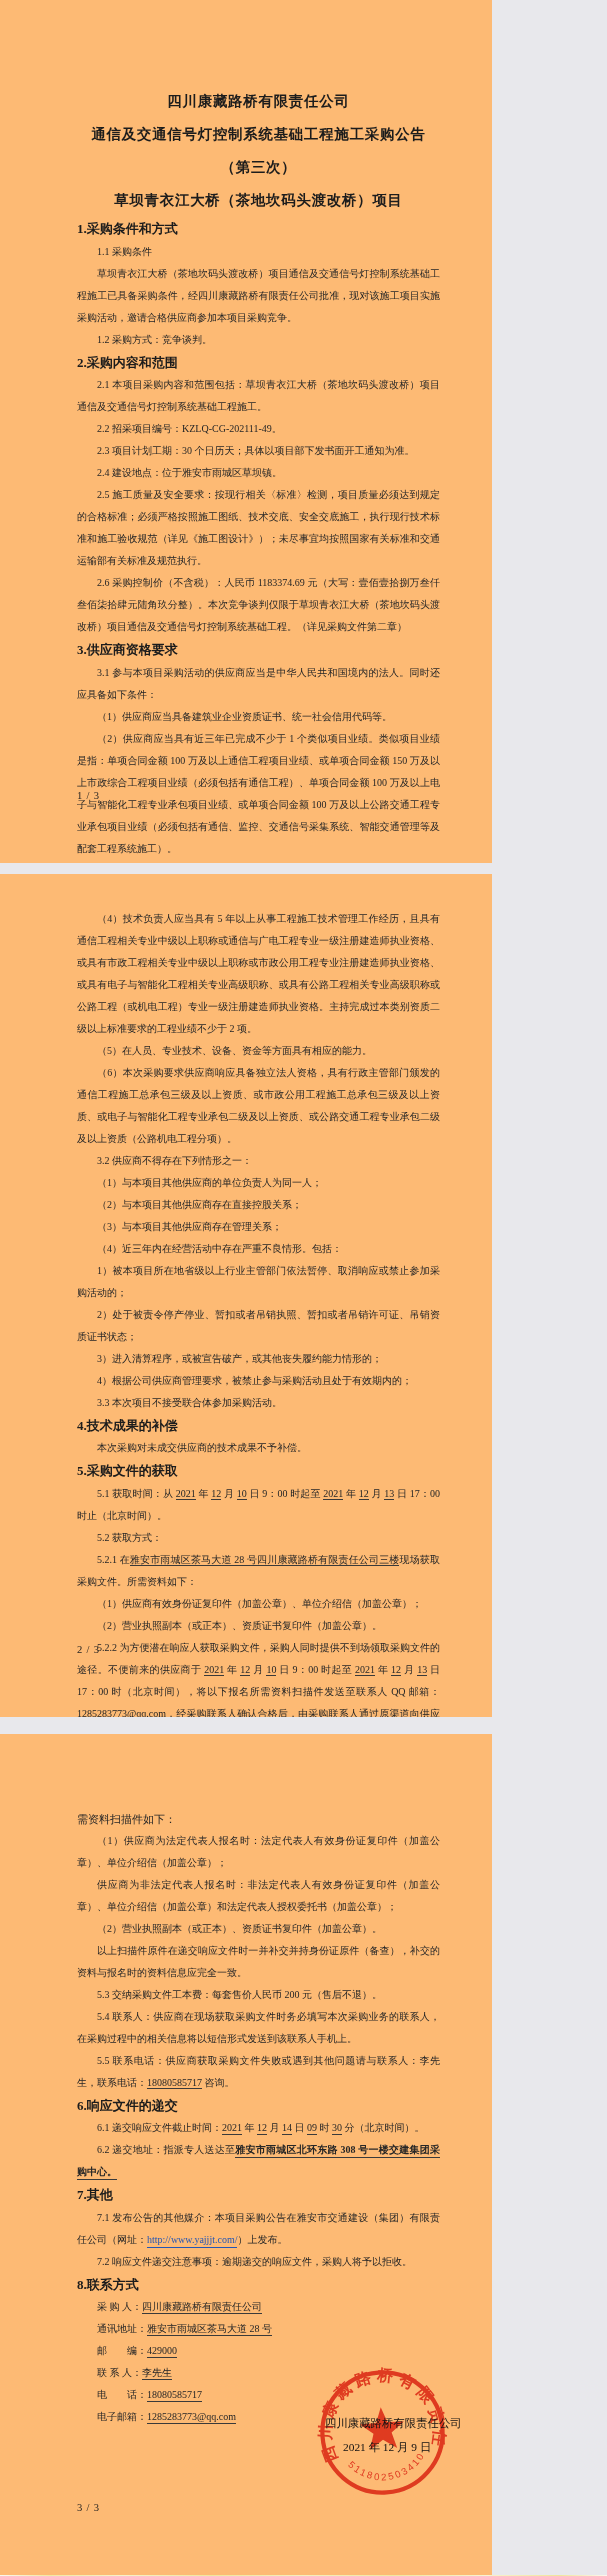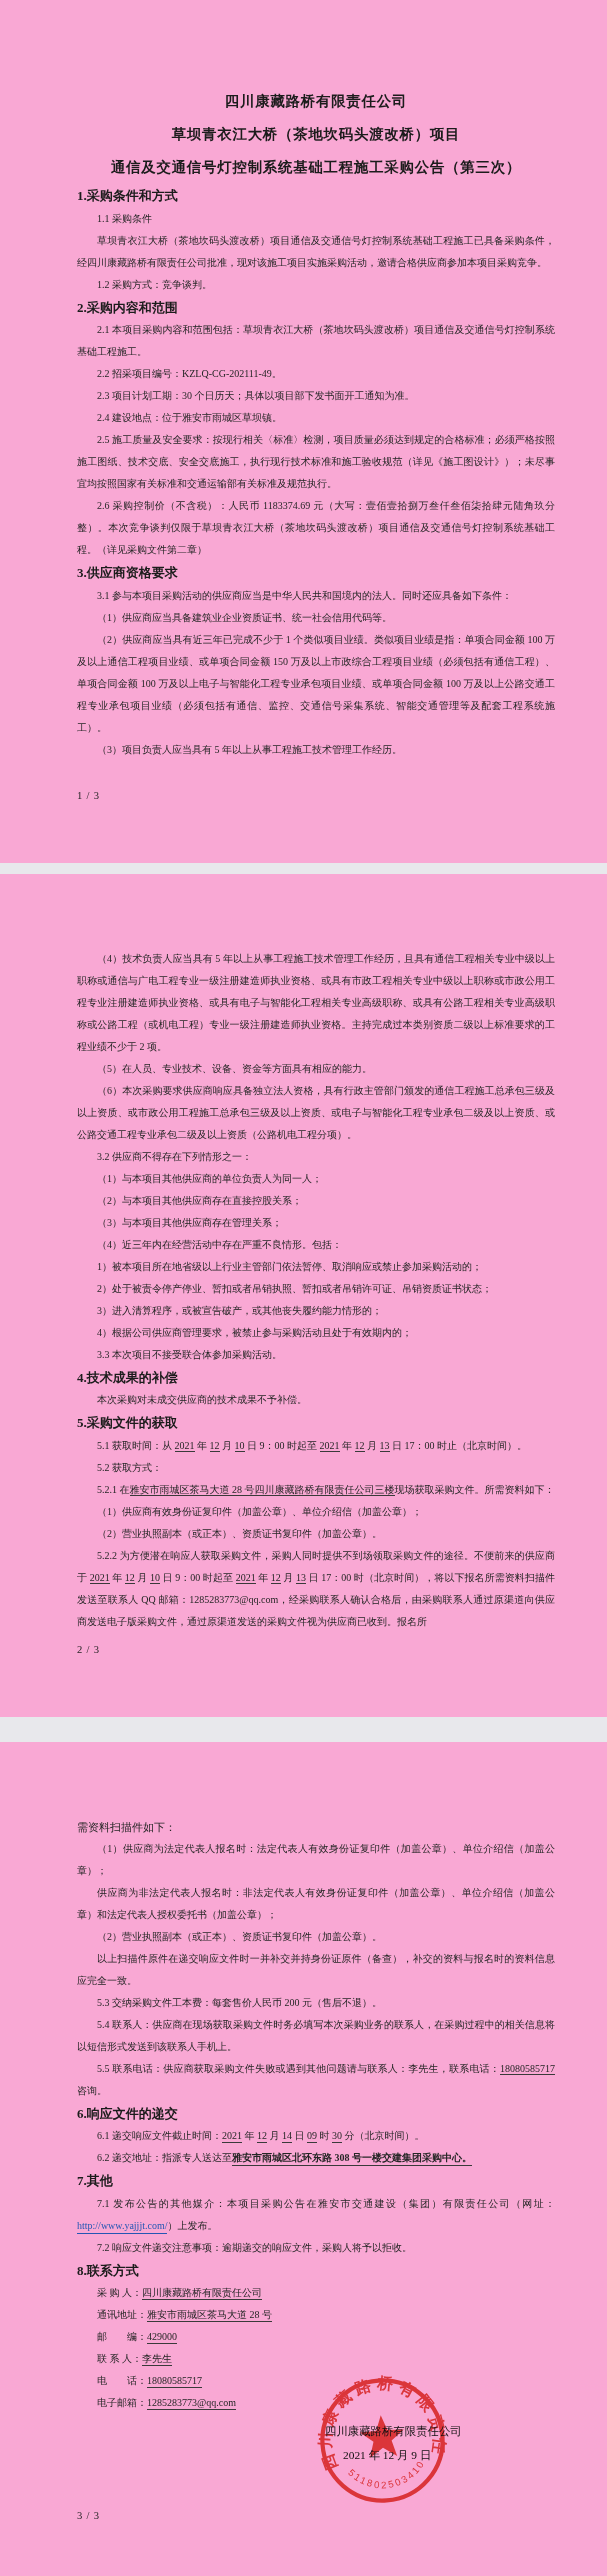--- a/index.html
+++ b/index.html
@@ -5,29 +5,29 @@
   html,body{margin:0;padding:0;}
   body{
     width:607px;
     background:#e8e8ec;
     font-family:"Liberation Serif","DejaVu Serif",serif;
     color:#262626;
   }
   .doc{width:607px;}
   .page{
     box-sizing:border-box;
-    width:607px;
-    background:#f9a8d4;
+    width:492px;
+    background:#fdba74;
     position:relative;
     overflow:hidden;
     padding-left:77px;
     padding-right:52px;
   }
   #page-1{height:863px;margin-bottom:10.6px;padding-top:85px;}
-  #page-2{height:843px;margin-bottom:25px;padding-top:74px;}
+  #page-2{height:843px;margin-bottom:17px;padding-top:34px;}
   #page-3{height:841px;padding-top:74px;}
   .blk{margin:0;}
   .title{
     font-family:"Liberation Sans","DejaVu Sans",sans-serif;
     font-size:14.4px;
     font-weight:700;
     color:#1c1c1c;
     text-align:center;
     line-height:33px;
     letter-spacing:0.8px;
@@ -93,22 +93,22 @@
   }
 </style>
 </head>
 <body>
 
 <div class="doc">
 
   <div class="page" id="page-1">
     <div class="content">
         <div class="blk title">四川康藏路桥有限责任公司</div>
+        <div class="blk title">通信及交通信号灯控制系统基础工程施工采购公告（第三次）</div>
         <div class="blk title">草坝青衣江大桥（茶地坎码头渡改桥）项目</div>
-        <div class="blk title">通信及交通信号灯控制系统基础工程施工采购公告（第三次）</div>
         <div class="blk heading">1.采购条件和方式</div>
         <div class="blk para">1.1 采购条件</div>
         <div class="blk para">草坝青衣江大桥（茶地坎码头渡改桥）项目通信及交通信号灯控制系统基础工程施工已具备采购条件，经四川康藏路桥有限责任公司批准，现对该施工项目实施采购活动，邀请合格供应商参加本项目采购竞争。</div>
         <div class="blk para">1.2 采购方式：竞争谈判。</div>
         <div class="blk heading">2.采购内容和范围</div>
         <div class="blk para">2.1 本项目采购内容和范围包括：草坝青衣江大桥（茶地坎码头渡改桥）项目通信及交通信号灯控制系统基础工程施工。</div>
         <div class="blk para">2.2 招采项目编号：KZLQ-CG-202111-49。</div>
         <div class="blk para">2.3 项目计划工期：30 个日历天；具体以项目部下发书面开工通知为准。</div>
         <div class="blk para">2.4 建设地点：位于雅安市雨城区草坝镇。</div>
         <div class="blk para">2.5 施工质量及安全要求：按现行相关〈标准〉检测，项目质量必须达到规定的合格标准；必须严格按照施工图纸、技术交底、安全交底施工，执行现行技术标准和施工验收规范（详见《施工图设计》）；未尽事宜均按照国家有关标准和交通运输部有关标准及规范执行。</div>

